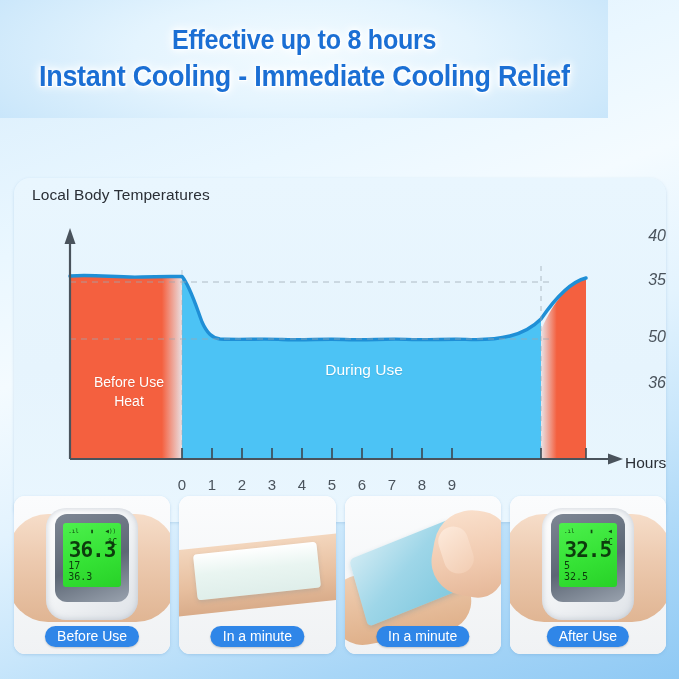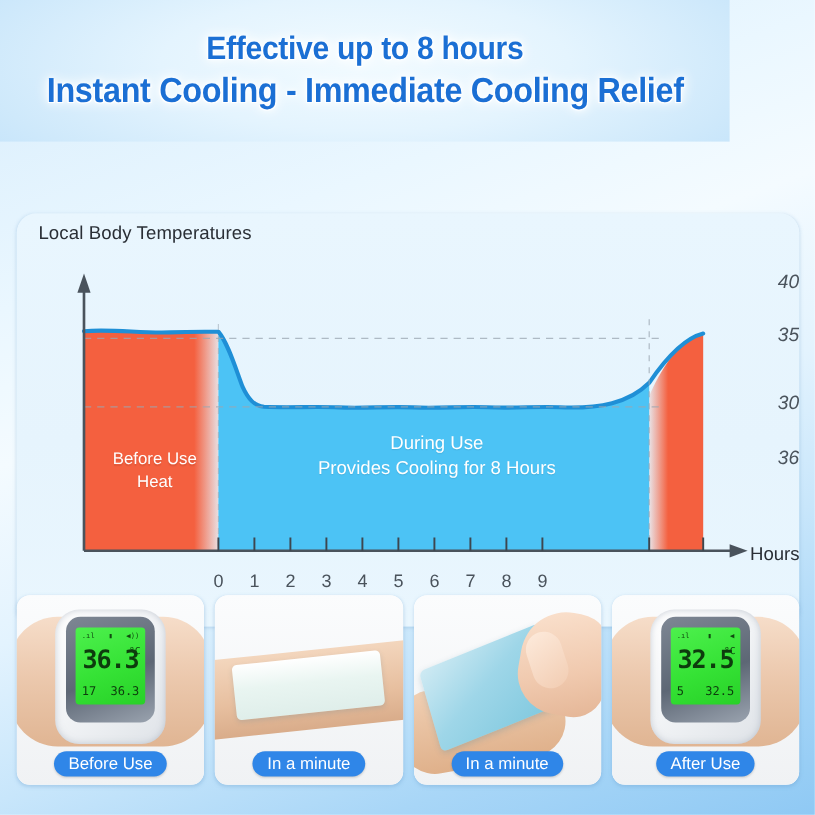--- a/index.html
+++ b/index.html
@@ -128,21 +128,21 @@
   }
   .therm-main {
     position: absolute; left: 0; right: 0; top: 15px;
     text-align: center; font-size: 21px; font-weight: bold; letter-spacing: -1px;
   }
   .therm-unit {
     position: absolute; right: 4px; top: 15px; font-size: 8px;
   }
   .therm-sub {
     position: absolute; left: 5px; right: 5px; bottom: 5px;
-    display: flex; justify-content: space-between; font-size: 10px;
+    display: flex; justify-content: space-between; font-size: 10px; flex-direction: column;
   }
   .arm {
     position: absolute; left: -6px; right: -6px; top: 18px; height: 108px;
     background: linear-gradient(180deg,#f6ddc9 0%,#ecc9ae 45%,#e0b593 100%);
     border-radius: 40px;
   }
   .bg-white-room { position: absolute; inset: 0; background: linear-gradient(180deg,#fbfcfd 0%,#f0f2f4 100%); }
 
   .patch-arm {
     position: absolute; left: -10px; right: -10px; top: 46px; height: 66px;
@@ -244,21 +244,21 @@
       <line x1="378" y1="281" x2="378" y2="270"></line>
       <line x1="408" y1="281" x2="408" y2="270"></line>
       <line x1="438" y1="281" x2="438" y2="270"></line>
       <line x1="527" y1="281" x2="527" y2="270"></line>
       <line x1="572" y1="281" x2="572" y2="270"></line>
     </g>
   </svg>
 
   <div class="ylabel" style="top:49px;">40</div>
   <div class="ylabel" style="top:93px;">35</div>
-  <div class="ylabel" style="top:150px;">30</div>
+  <div class="ylabel" style="top:150px;">50</div>
   <div class="ylabel" style="top:196px;">36</div>
 
   <div class="xlabel" style="left:157px;">0</div>
   <div class="xlabel" style="left:187px;">1</div>
   <div class="xlabel" style="left:217px;">2</div>
   <div class="xlabel" style="left:247px;">3</div>
   <div class="xlabel" style="left:277px;">4</div>
   <div class="xlabel" style="left:307px;">5</div>
   <div class="xlabel" style="left:337px;">6</div>
   <div class="xlabel" style="left:367px;">7</div>
@@ -267,21 +267,20 @@
 
   <div class="hours-text">Hours</div>
 
   <div class="region-label heat">
     <div>Before Use</div>
     <div>Heat</div>
   </div>
 
   <div class="region-label during">
     <div>During Use</div>
-    <div>Provides Cooling for 8 Hours</div>
   </div>
 </div>
 
 <div class="thumbs">
 
   <div class="thumb">
     <div class="thumb-art">
       <div class="bg-white-room"></div>
       <div class="arm"></div>
       <div class="therm-body"></div>

